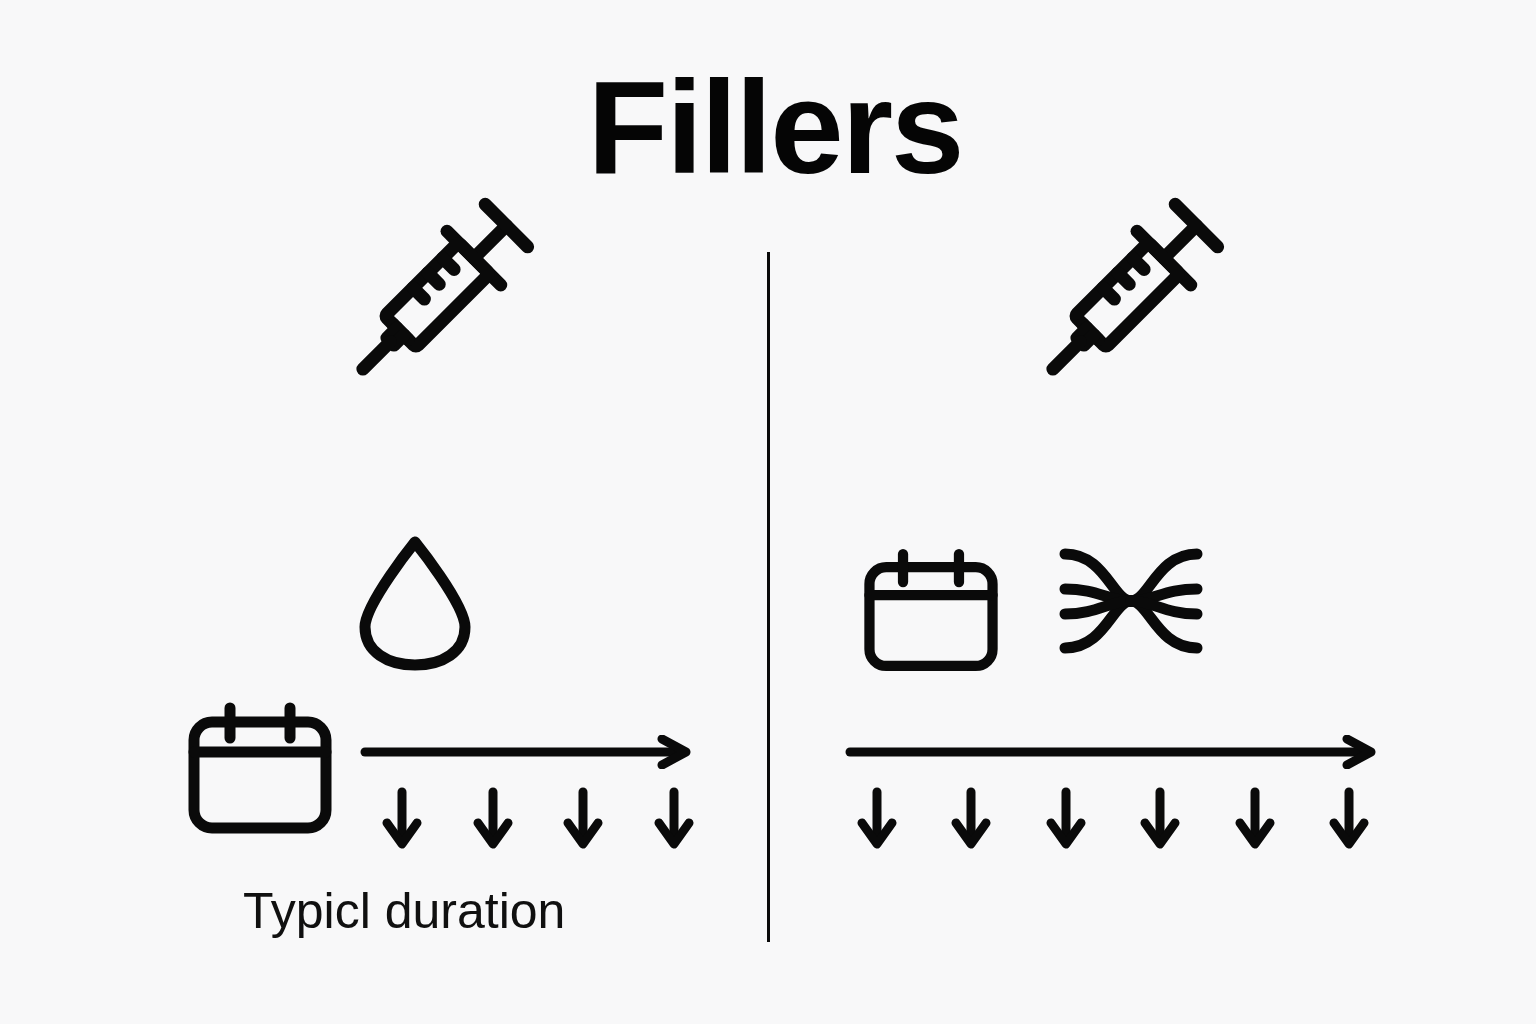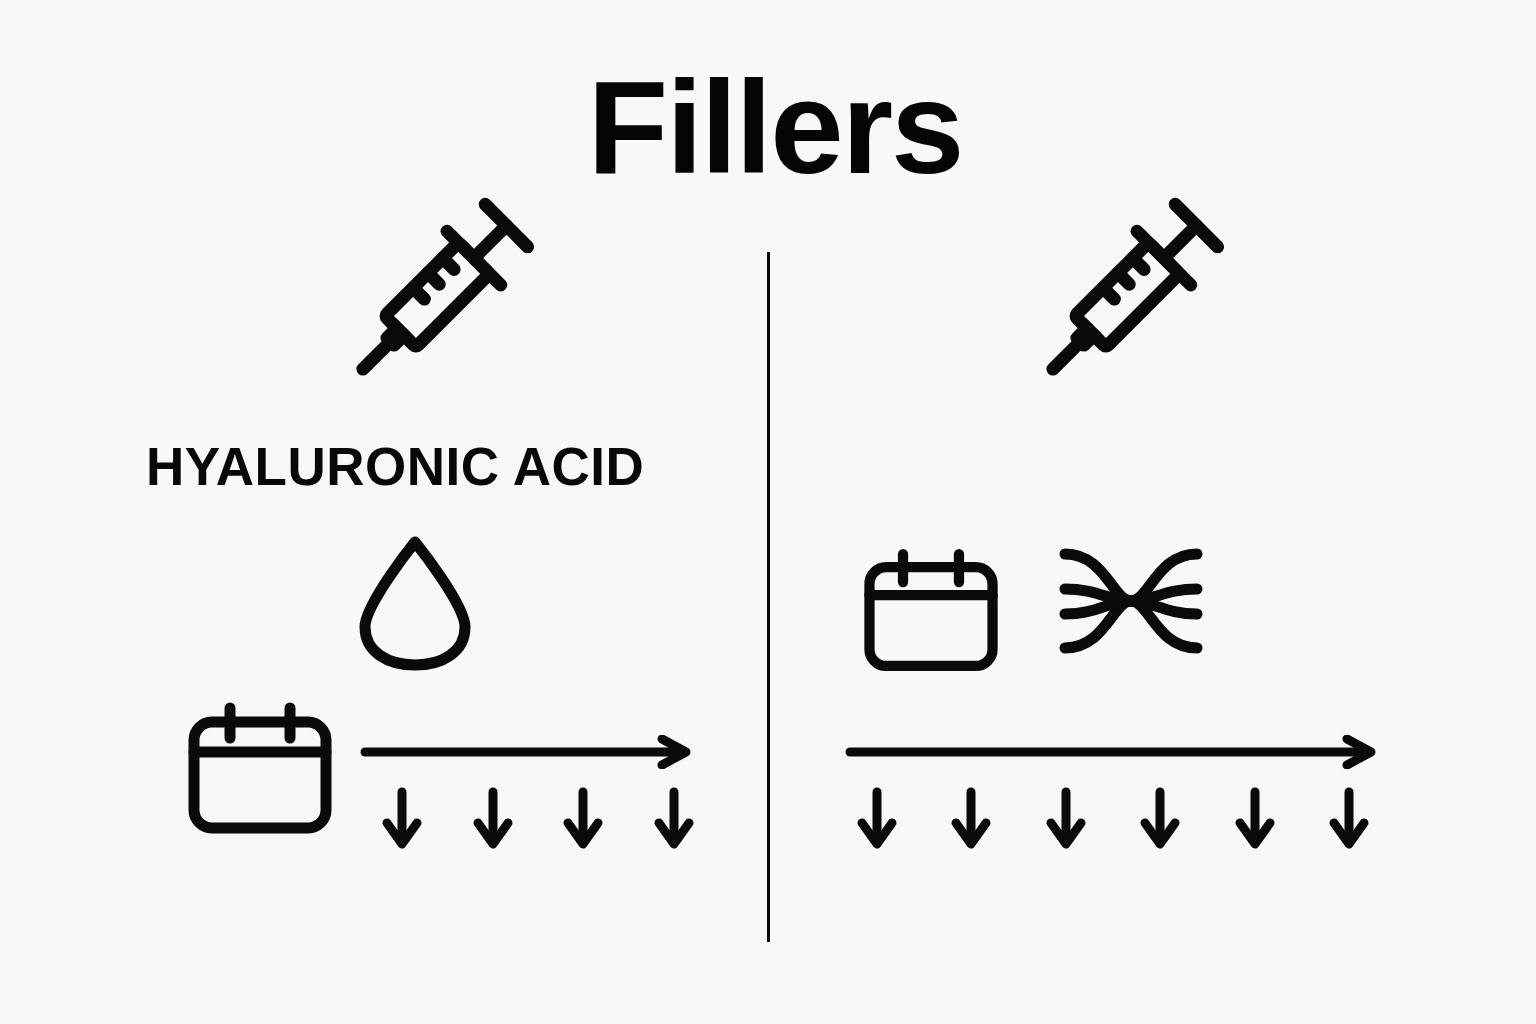--- a/index.html
+++ b/index.html
@@ -159,21 +159,20 @@
 
           <line x1="99" y1="156" x2="121" y2="156"></line>
           <line x1="105" y1="156" x2="105" y2="170"></line>
           <line x1="115" y1="156" x2="115" y2="170"></line>
 
           <line x1="110" y1="170" x2="110" y2="209"></line>
         </g>
       </svg>
     </div>
 
-    <div class="col-heading heading-left">HYALURONIC ACID</div>
 
     <div class="icon-abs droplet-left">
       <svg width="126" height="140" viewBox="0 0 126 140" fill="none" stroke="#0a0a0a" stroke-width="11" stroke-linecap="round" stroke-linejoin="round">
         <path d="M63 10 C63 10 113 72 113 95 C113 120 90 133 63 133 C36 133 13 120 13 95 C13 72 63 10 63 10 Z"></path>
       </svg>
     </div>
 
     <div class="icon-abs calendar-left">
       <svg width="148" height="136" viewBox="0 0 148 136" fill="none" stroke="#0a0a0a" stroke-width="11" stroke-linecap="round" stroke-linejoin="round">
         <rect x="8" y="22" width="132" height="106" rx="18"></rect>
@@ -213,20 +212,21 @@
         </span>
         <span>
           <svg width="40" height="62" viewBox="0 0 40 62" fill="none" stroke="#0a0a0a" stroke-width="9" stroke-linecap="round" stroke-linejoin="round">
             <line x1="20" y1="5" x2="20" y2="52"></line>
             <polyline points="5,36 20,57 35,36"></polyline>
           </svg>
         </span>
       </div>
     </div>
 
+    <div class="caption">Typicl duration</div>
 
   </div>
 
   <div class="column column-right">
 
     
   </div>
 
   <div class="icon-abs syringe-right">
     <svg width="220" height="215" viewBox="0 0 220 215" fill="none" stroke="#0a0a0a" stroke-width="13" stroke-linecap="round" stroke-linejoin="round">

